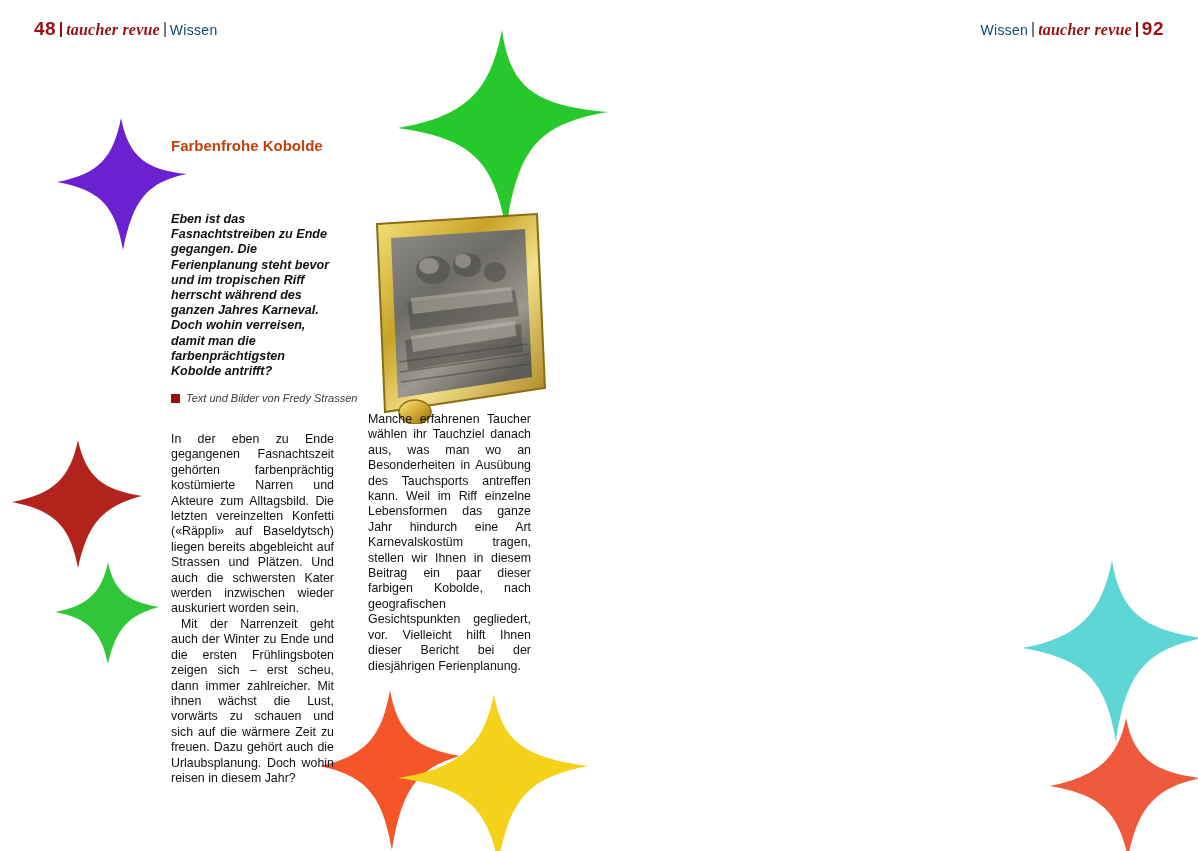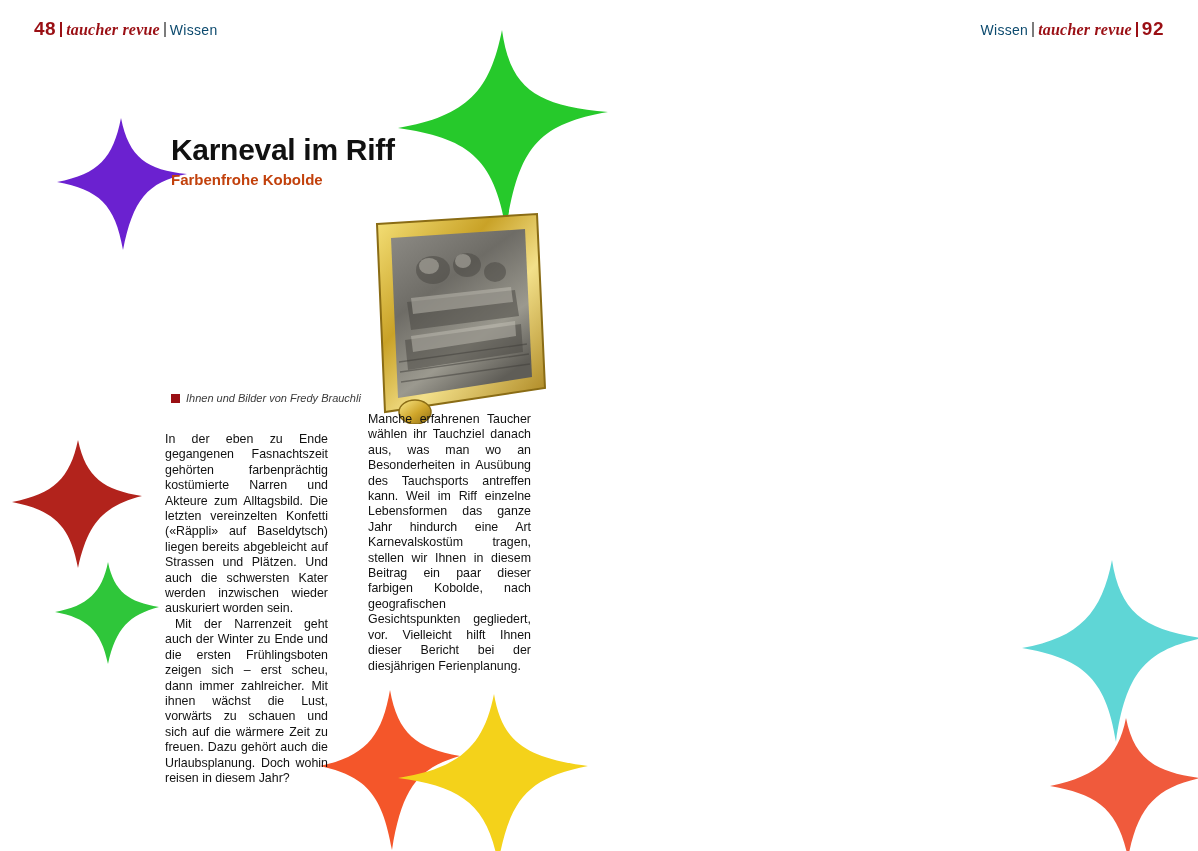--- a/index.html
+++ b/index.html
@@ -136,21 +136,21 @@
   .col {
     position: absolute;
     font-size: 12.4px;
     line-height: 15.4px;
     color: #111;
     text-align: justify;
     hyphens: auto;
   }
   .col p { margin: 0; text-indent: 0; }
 
-  #col-left-1 { left: 165px; top: 432px; width: 163px; }
+  #col-left-1 { left: 171px; top: 432px; width: 163px; }
   #col-left-2 { left: 368px; top: 412px; width: 163px; }
 
   
   .medal {
     position: absolute;
     left: 355px;
     top: 212px;
     width: 195px;
     height: 212px;
   }
@@ -212,28 +212,28 @@
     <span class="rule-grey"></span>
     <span class="brand">taucher revue</span>
     <span class="rule"></span>
     <span class="folio">92</span>
   </div>
 </div>
 
 <div class="left-page">
 
   <div class="headline">
-    <h1>Karneval im Riff</h1>
     <h2>Farbenfrohe Kobolde</h2>
   </div>
 
+  <div class="lead">Eben ist das Fasnachtstreiben zu Ende gegangen. Die Ferienplanung steht bevor und im tropischen Riff herrscht während des ganzen Jahres Karneval. Doch wohin verreisen, damit man die farbenprächtigsten Kobolde antrifft?</div>
 
   <div class="byline">
     <span class="sq"></span>
-    <span>Ihnen und Bilder von Fredy Brauchli</span>
+    <span>Text und Bilder von Fredy Strassen</span>
   </div>
 
   <div class="medal">
     <svg width="195" height="212" viewBox="0 0 195 212">
       <defs>
         <linearGradient id="goldFrame" x1="0" y1="0" x2="1" y2="1">
           <stop offset="0%" stop-color="#f6e27a"></stop>
           <stop offset="35%" stop-color="#c9a227"></stop>
           <stop offset="60%" stop-color="#f3e08a"></stop>
           <stop offset="100%" stop-color="#a7801a"></stop>

